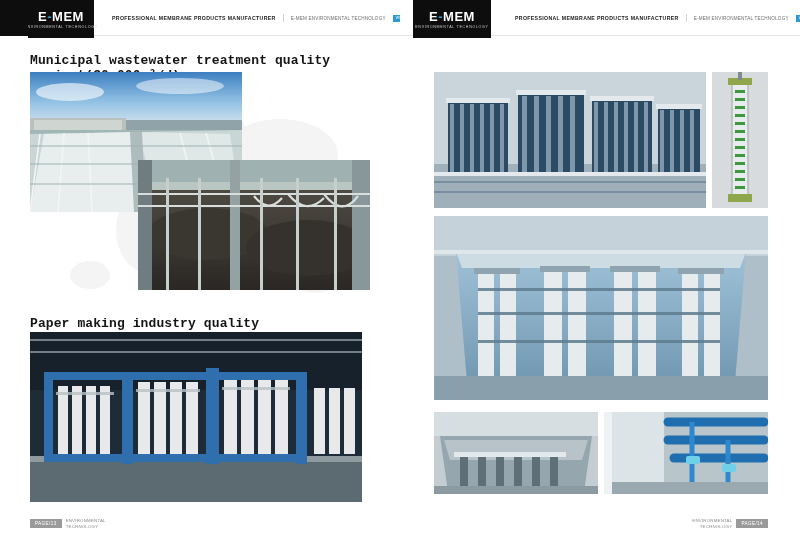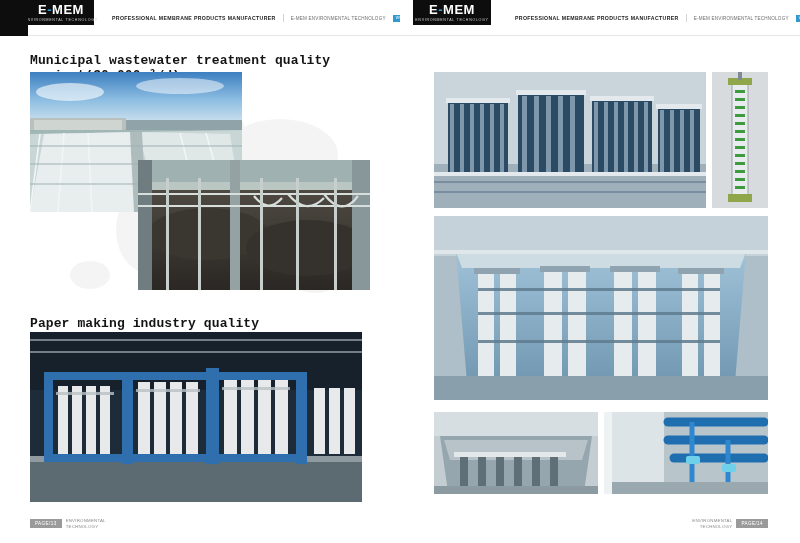--- a/index.html
+++ b/index.html
@@ -33,21 +33,21 @@
   .hdr {
     position: relative;
     height: 36px;
     width: 100%;
     background: #ffffff;
     border-bottom: 1px solid #e6e6e6;
   }
   .hdr-logo {
     position: absolute;
     top: 0; left: 0;
-    height: 25px;
+    height: 38px;
     background: #0d0d0d;
     display: flex;
     flex-direction: column;
     align-items: center;
     justify-content: center;
     color: #fff;
   }
   .hdr-logo-text {
     font-size: 13px;
     font-weight: bold;

